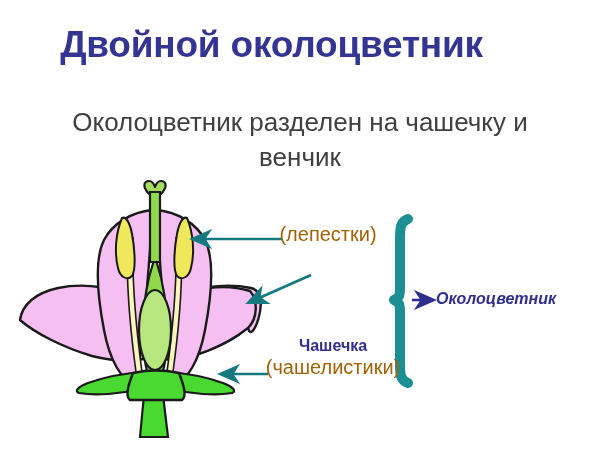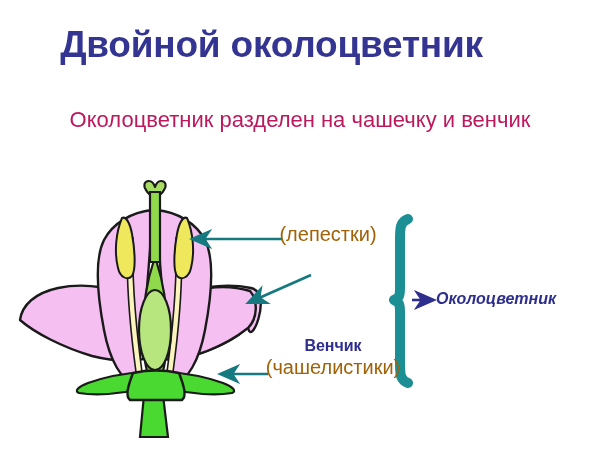--- a/index.html
+++ b/index.html
@@ -33,22 +33,22 @@
     letter-spacing: -0.2px;
     line-height: 1.05;
     white-space: nowrap;
   }
   .subtitle {
     position: absolute;
     left: 55px;
     top: 105px;
     width: 490px;
     text-align: center;
-    font-size: 22px;
-    color: #be185d;
+    font-size: 26px;
+    color: #404040;
     line-height: 1.35;
   }
   .callout {
     position: absolute;
     text-align: center;
     line-height: 1.2;
   }
   .callout .main {
     display: block;
     font-size: 16px;
@@ -178,19 +178,19 @@
              C400,374 400,380 408,383" fill="none" stroke="#1b8f93" stroke-width="10" stroke-linecap="round" stroke-linejoin="round"></path>
 
     <line x1="412" y1="300" x2="432" y2="300" stroke="#2e2e8f" stroke-width="2.6" marker-end="url(#navyArrow)"></line>
   </svg>
 
   <div class="callout" id="venchik-callout">
     <span class="sub">(лепестки)</span>
   </div>
 
   <div class="callout" id="chashechka-callout">
-    <span class="main">Венчик</span>
+    <span class="main">Чашечка</span>
     <span class="sub">(чашелистики)</span>
   </div>
 
   <div id="okolocvetnik-label">Околоцветник</div>
 
 </div>
 
 </body></html>

